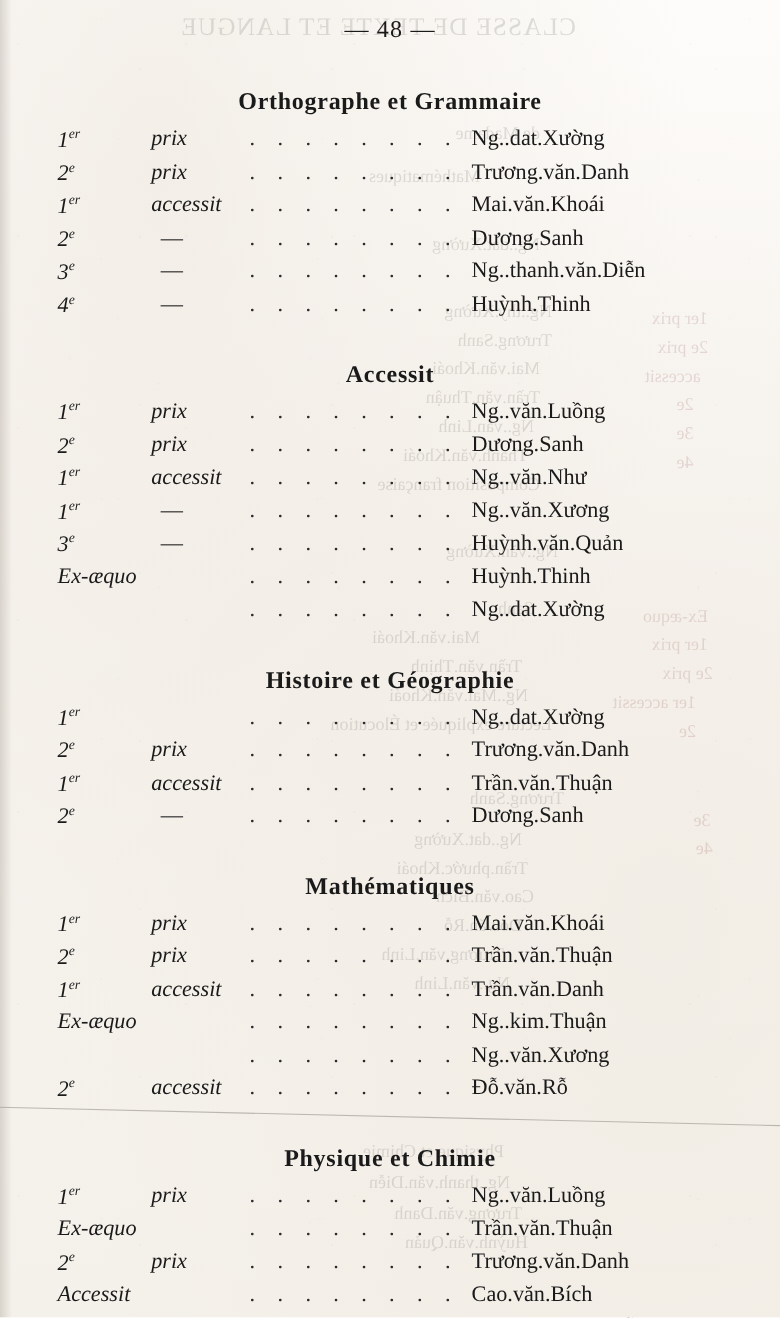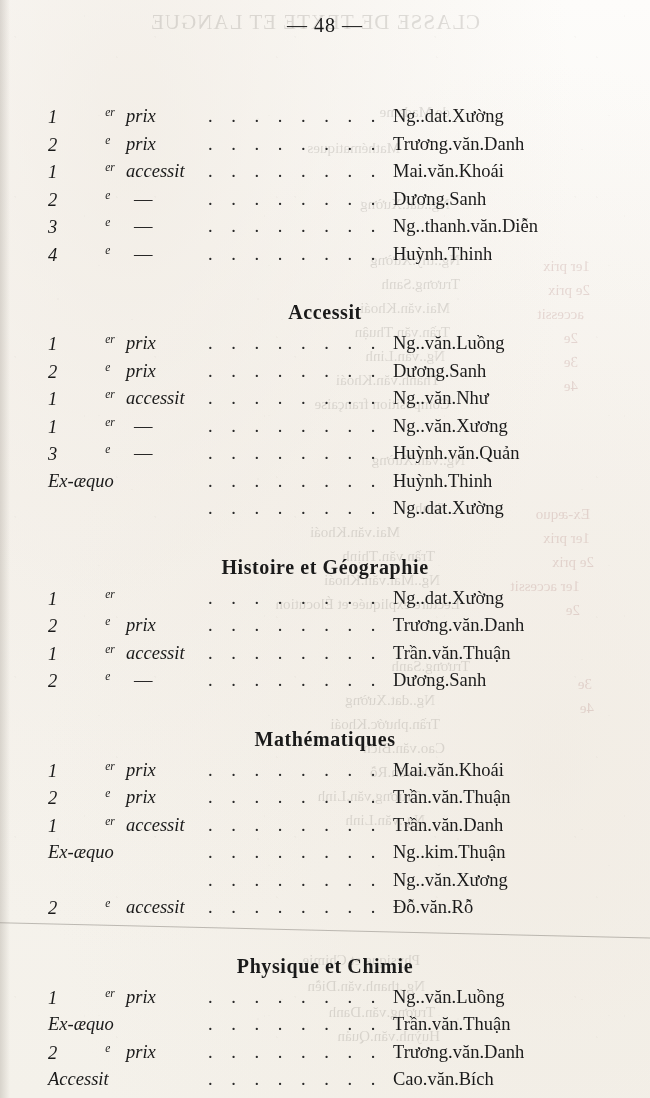--- a/index.html
+++ b/index.html
@@ -99,21 +99,20 @@
     position: absolute;
     left: 0;
     top: 0;
     font-style: italic;
     white-space: nowrap;
   }
   .rank sup {
     font-size: .62em;
     vertical-align: super;
     font-style: italic;
-    margin-left: 48px;
   }
   .award {
     position: absolute;
     left: 78px;
     top: 0;
     font-style: italic;
     white-space: nowrap;
   }
   .award.dash {
     font-style: normal;
@@ -203,20 +202,21 @@
     <div class="bl small red" style="top: 530px; left: 60px;">1er prix</div>
     <div class="bl small red" style="top: 554px; left: 56px;">2e prix</div>
     <div class="bl small red" style="top: 578px; left: 70px;">1er accessit</div>
     <div class="bl small red" style="top: 602px; left: 70px;">2e</div>
     <div class="bl small red" style="top: 676px; left: 58px;">3e</div>
     <div class="bl small red" style="top: 700px; left: 56px;">4e</div>
   </div>
 
 <div class="content" id="content">
   <div class="folio">— 48 —</div>
+<div class="section-title" style="top: 74px;">Orthographe et Grammaire</div>
     <div class="row" style="top: 106px;">
       <span class="rank">1<sup>er</sup></span>
       <span class="award">prix</span>
       <span class="leader">. . . . . . . .</span>
       <span class="name">Ng..dat.Xường</span>
     </div>
     <div class="row" style="top: 133.5px;">
       <span class="rank">2<sup>e</sup></span>
       <span class="award">prix</span>
       <span class="leader">. . . . . . . .</span>

